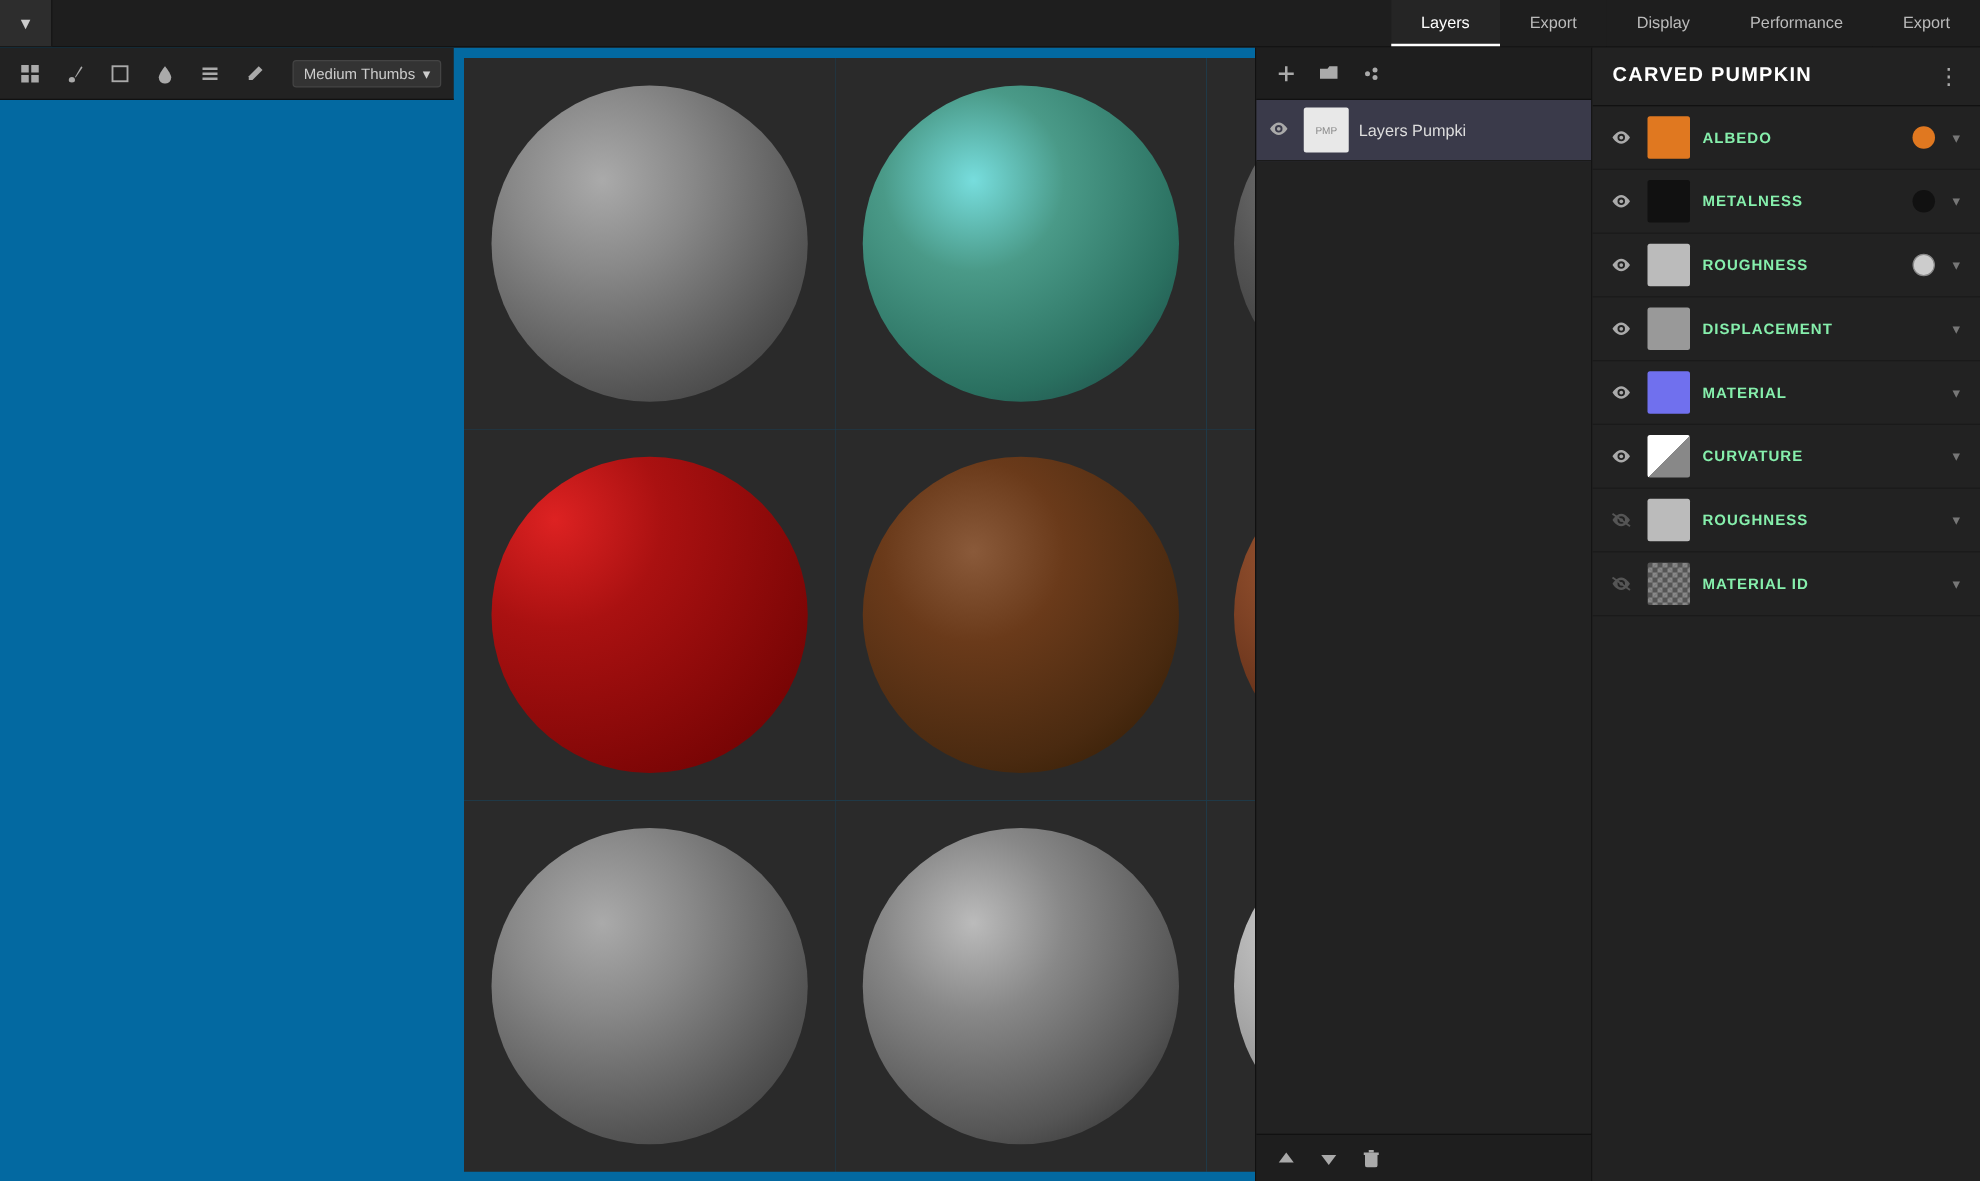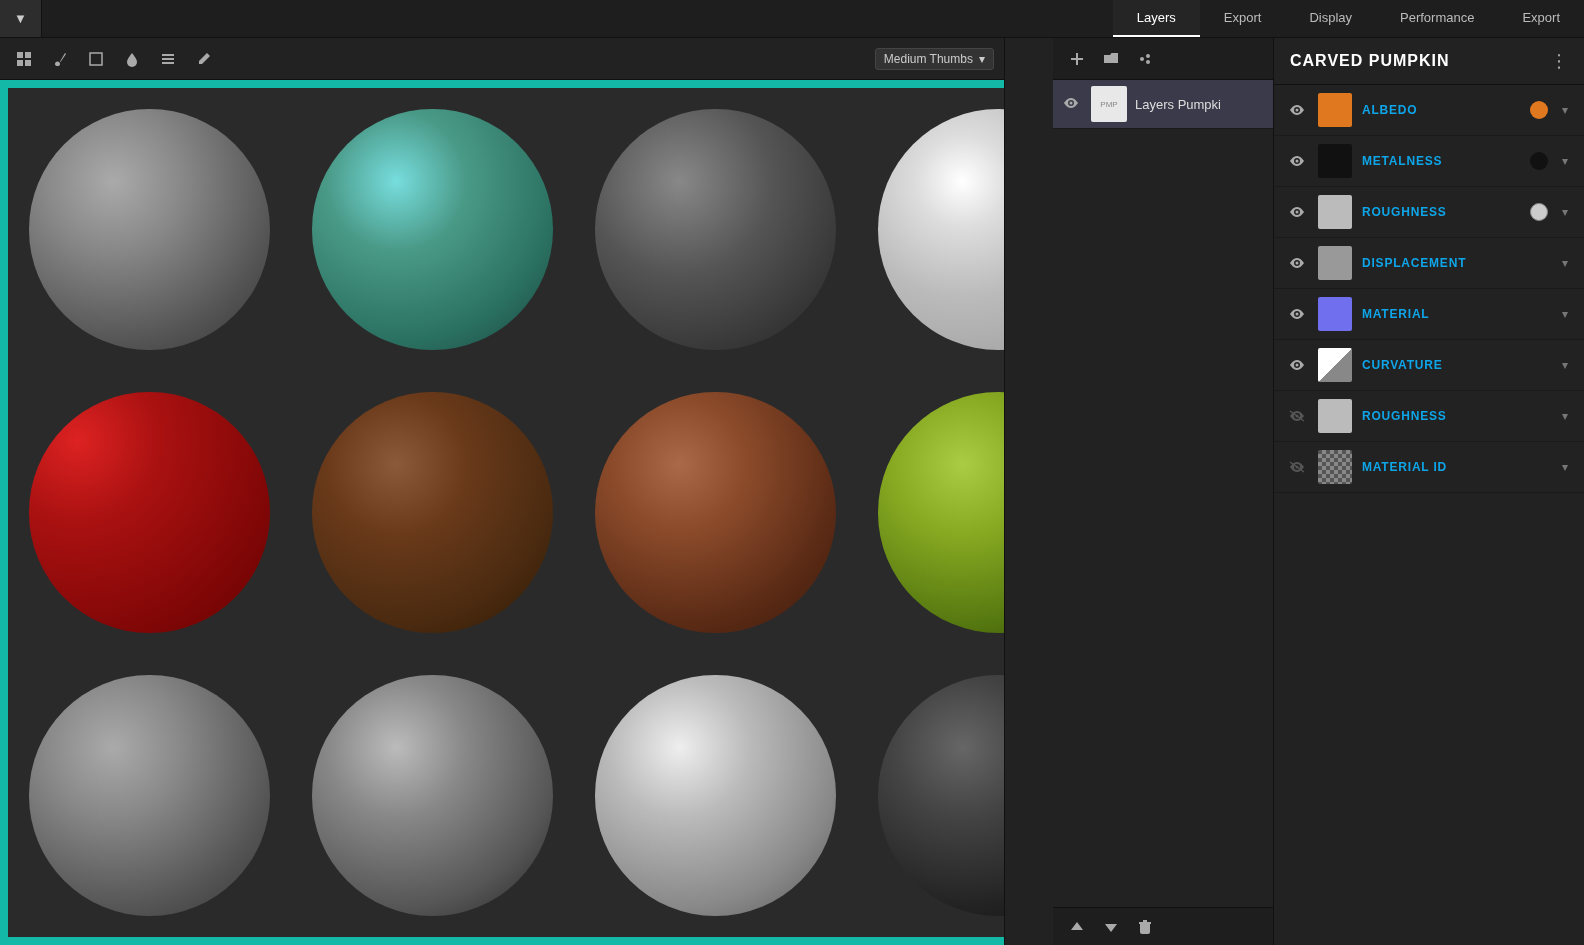--- a/index.html
+++ b/index.html
@@ -58,22 +58,21 @@
     .main-area {
       display: flex;
       flex: 1;
       overflow: hidden;
     }
 
     
     .materials-panel {
       flex: 1;
       display: flex;
-      flex-direction: column;
-      background: #14b8a6;
+      background: #0369a1;
       overflow: hidden;
     }
     .materials-toolbar {
       display: flex;
       align-items: center;
       padding: 6px 10px;
       background: #222;
       border-bottom: 1px solid #111;
       gap: 8px;
       height: 42px;
@@ -130,21 +129,20 @@
 
     
     .layers-panel {
       width: 270px;
       background: #222;
       border-left: 1px solid #111;
       border-right: 1px solid #111;
       display: flex;
       flex-direction: column;
       overflow: hidden;
-      padding-left: 48px;
     }
     .layers-toolbar {
       display: flex;
       align-items: center;
       padding: 6px 10px;
       background: #1e1e1e;
       border-bottom: 1px solid #111;
       gap: 6px;
       height: 42px;
     }
@@ -248,21 +246,21 @@
     .channel-thumb {
       width: 34px;
       height: 34px;
       border-radius: 2px;
       flex-shrink: 0;
     }
     .channel-name {
       flex: 1;
       font-size: 12px;
       font-weight: 600;
-      color: #0ea5e9;
+      color: #86efac;
       letter-spacing: 0.8px;
     }
     .channel-swatch {
       width: 18px;
       height: 18px;
       border-radius: 50%;
       flex-shrink: 0;
     }
     .channel-expand {
       color: #777;

